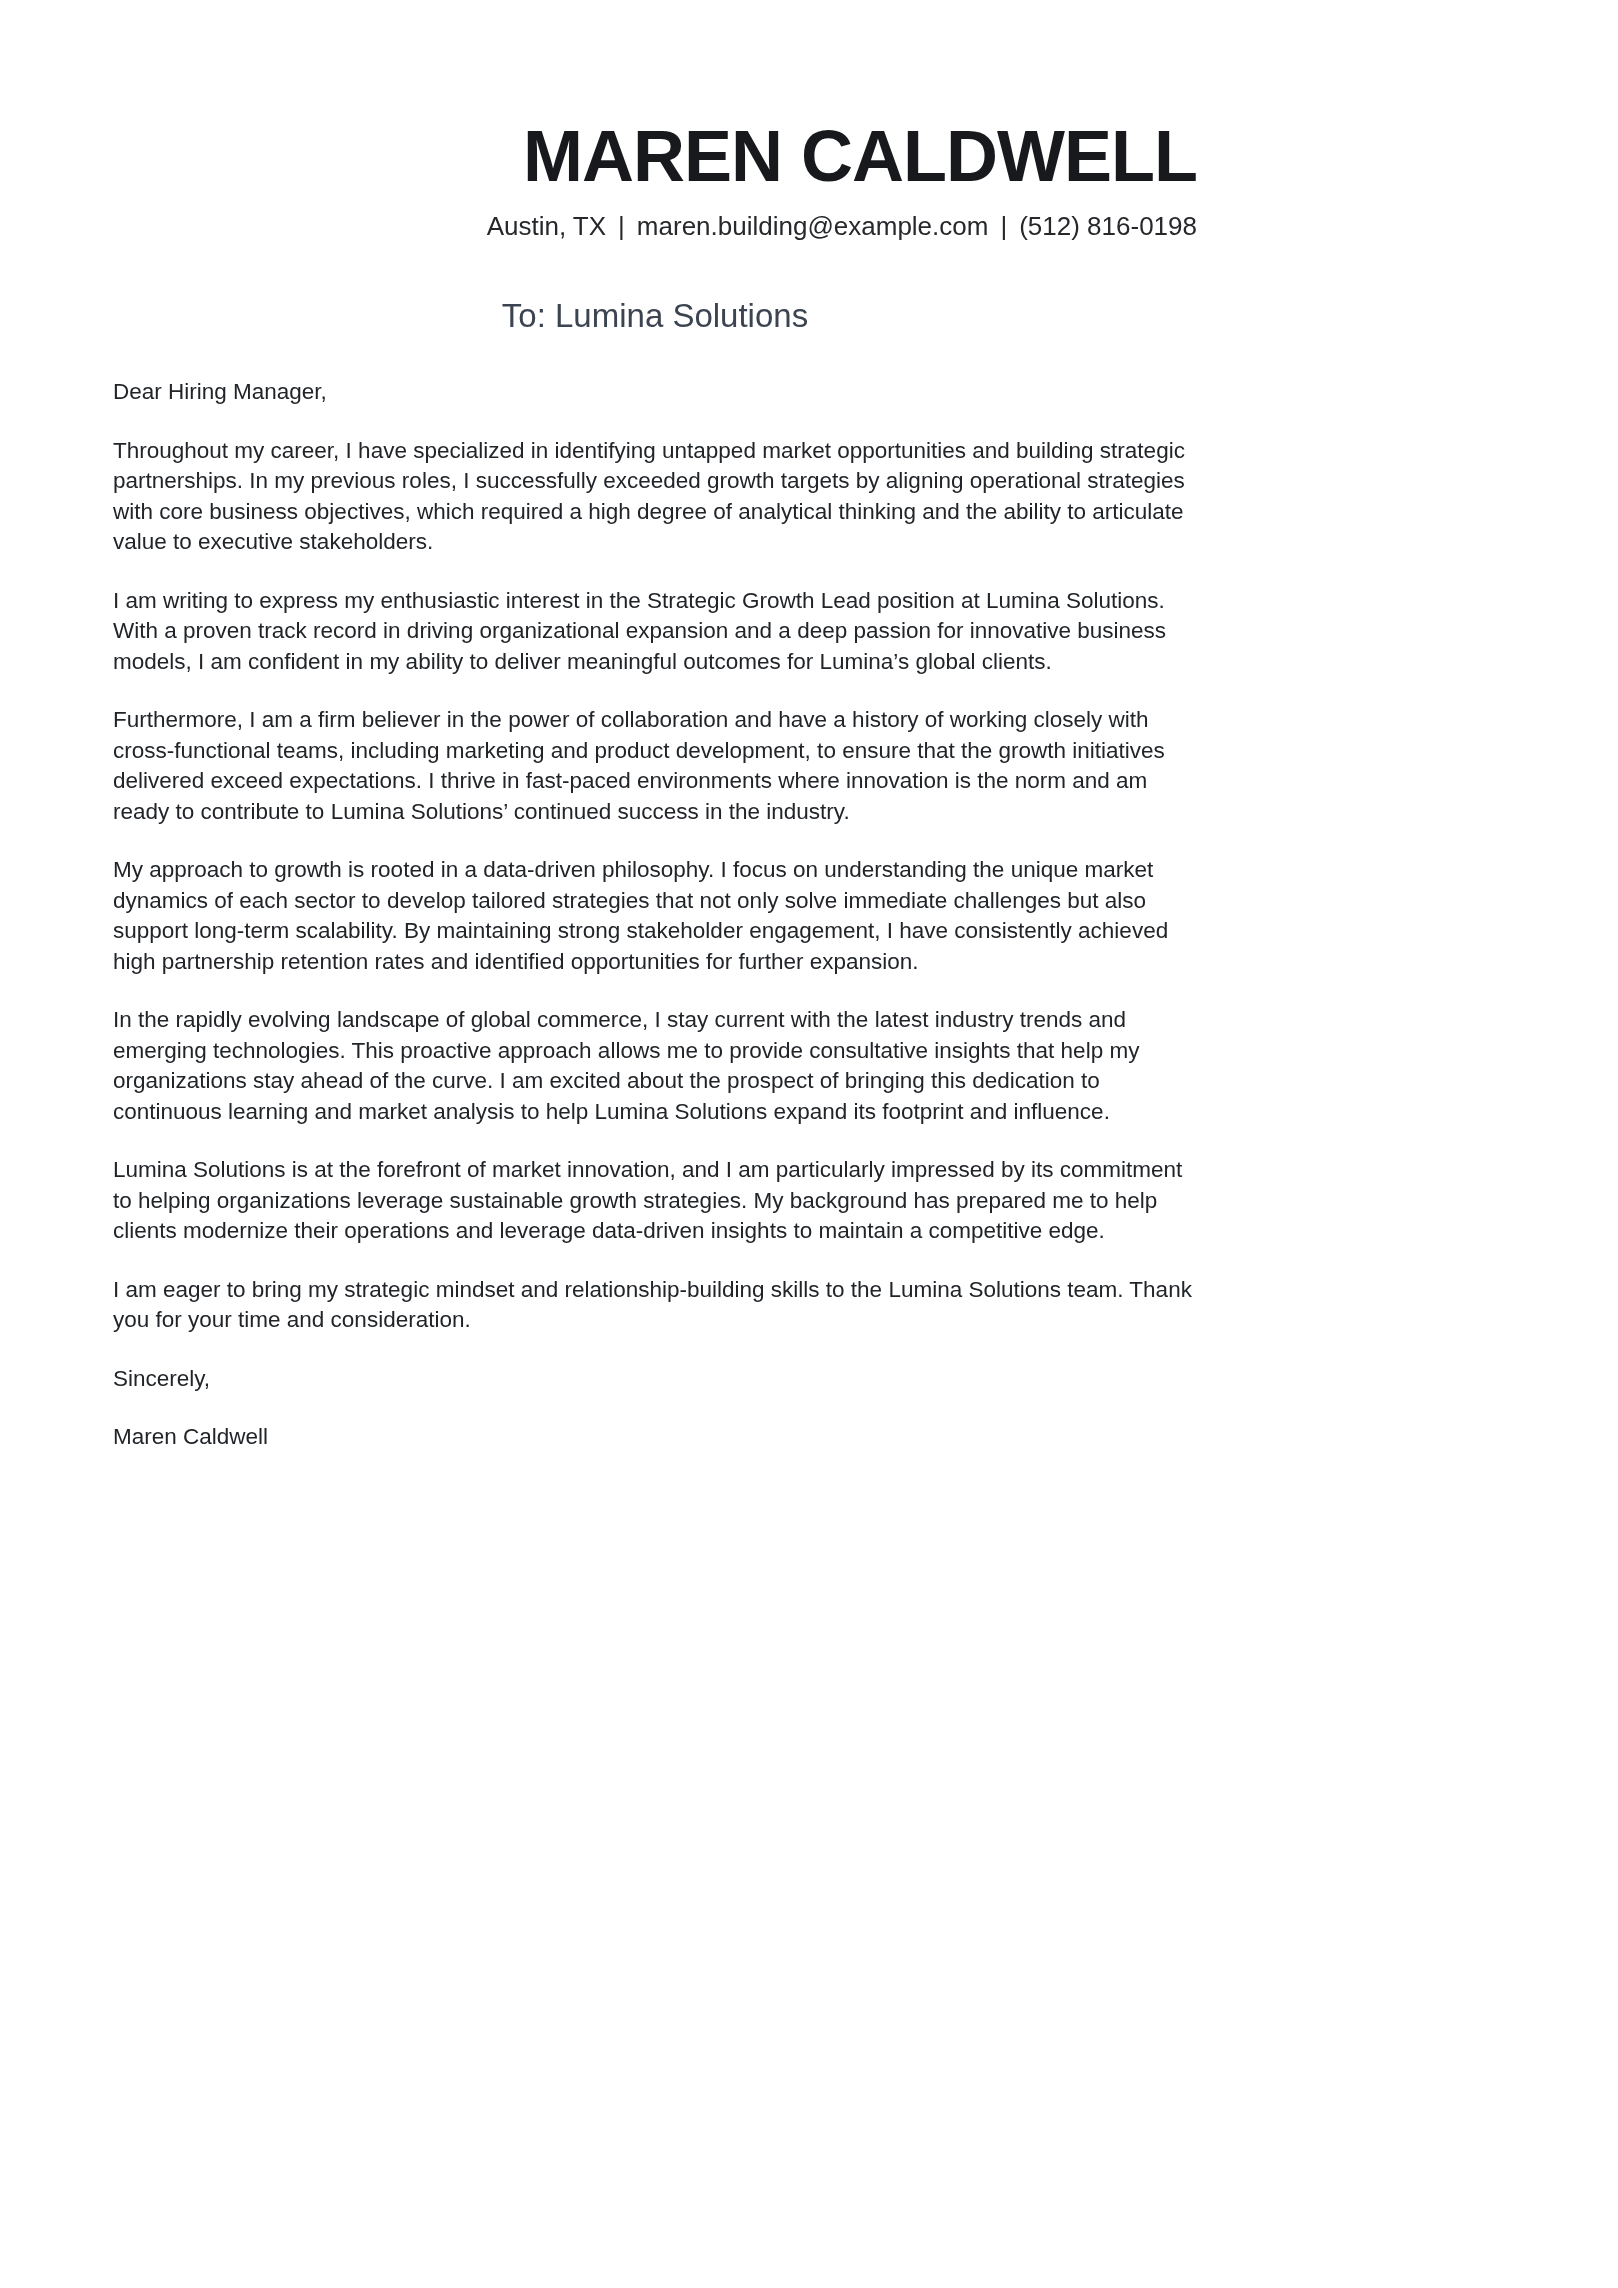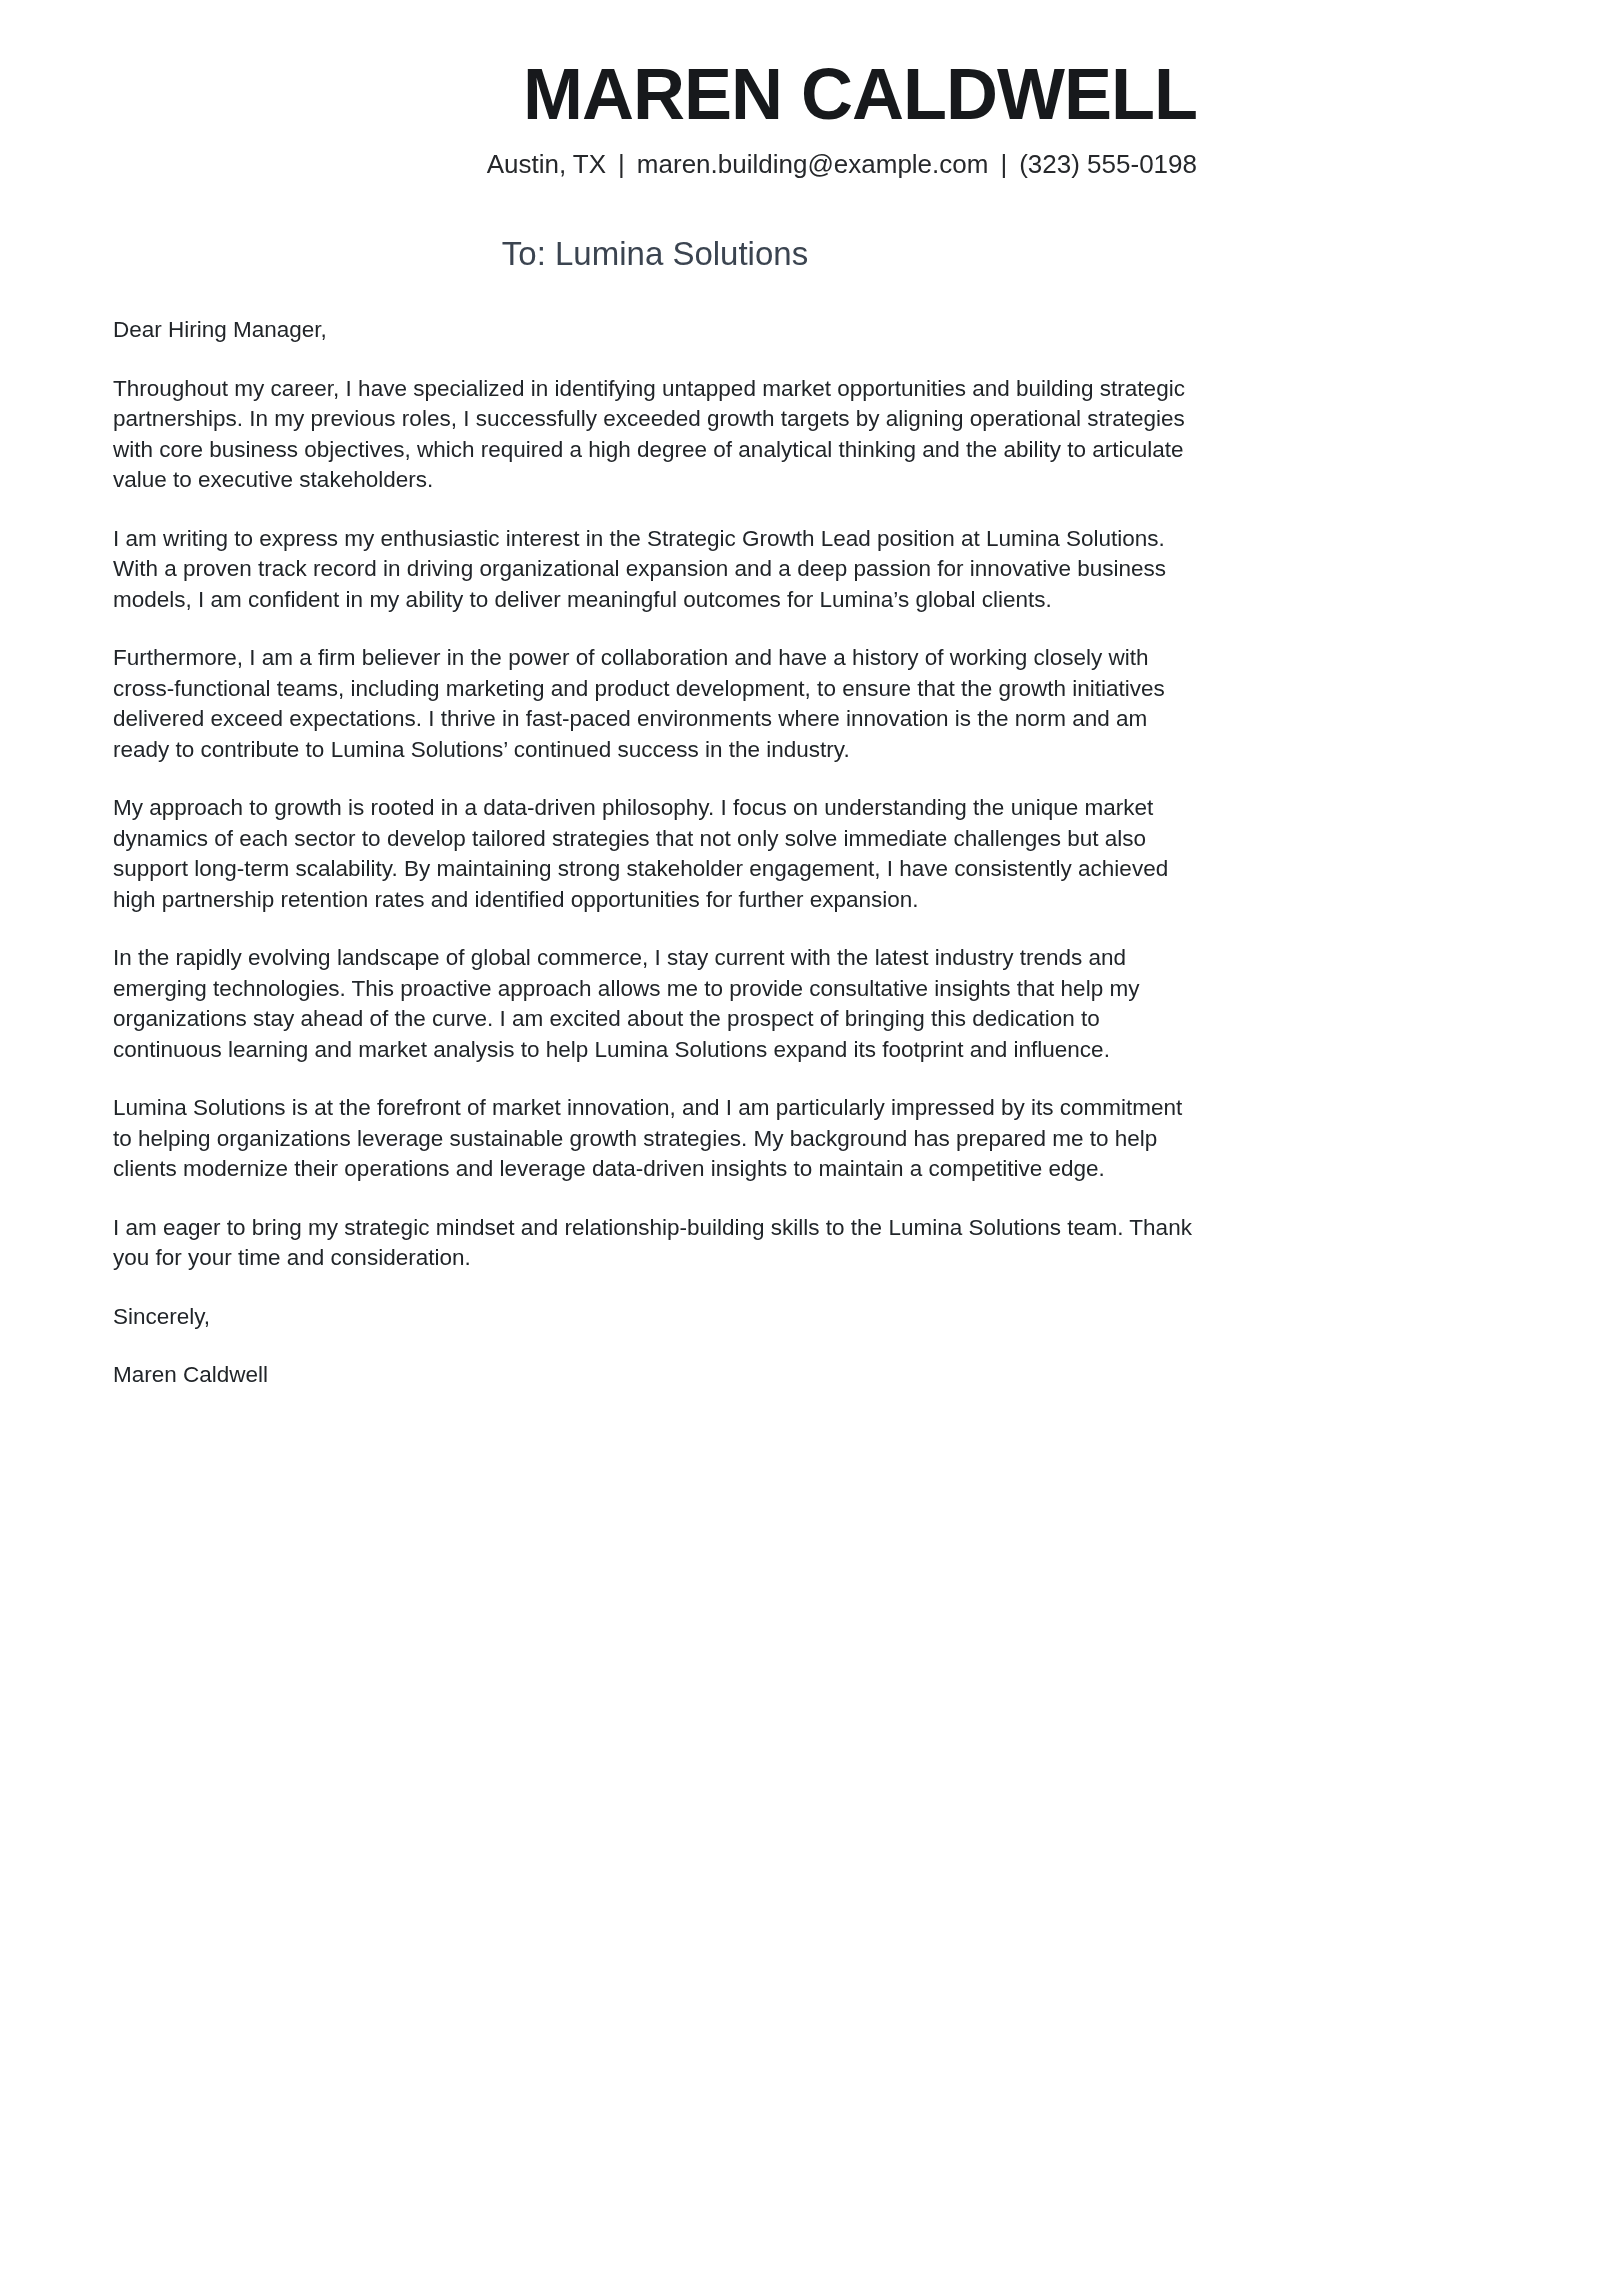--- a/index.html
+++ b/index.html
@@ -6,21 +6,21 @@
     margin: 0;
     padding: 0;
     background: #ffffff;
   }
   .page {
     position: relative;
     width: 1310px;
     height: 2288px;
     background: #ffffff;
     box-sizing: border-box;
-    padding: 56px 113px 0 113px;
+    padding: 118px 113px 0 113px;
     font-family: "Liberation Sans", "DejaVu Sans", sans-serif;
     color: #212529;
     overflow: hidden;
   }
   .header {
     text-align: right;
   }
   .name {
     font-size: 72px;
     line-height: 76px;
@@ -70,21 +70,21 @@
   }
 </style>
 </head>
 <body>
 
 <div class="page">
 
   <div class="header">
     <h1 class="name">MAREN CALDWELL</h1>
     <div class="contact">
-      <span>Austin, TX</span><span class="sep">|</span><span>maren.building@example.com</span><span class="sep">|</span><span>(323) 555-0198</span>
+      <span>Austin, TX</span><span class="sep">|</span><span>maren.building@example.com</span><span class="sep">|</span><span>(512) 816-0198</span>
     </div>
   </div>
 
   <div class="to-line">To: Lumina Solutions</div>
 
   <div class="letter-body">
     <p>Dear Hiring Manager,</p>
     <p>Throughout my career, I have specialized in identifying untapped market opportunities and building strategic partnerships. In my previous roles, I successfully exceeded growth targets by aligning operational strategies with core business objectives, which required a high degree of analytical thinking and the ability to articulate value to executive stakeholders.</p>
     <p>I am writing to express my enthusiastic interest in the Strategic Growth Lead position at Lumina Solutions. With a proven track record in driving organizational expansion and a deep passion for innovative business models, I am confident in my ability to deliver meaningful outcomes for Lumina’s global clients.</p>
     <p>Furthermore, I am a firm believer in the power of collaboration and have a history of working closely with cross-functional teams, including marketing and product development, to ensure that the growth initiatives delivered exceed expectations. I thrive in fast-paced environments where innovation is the norm and am ready to contribute to Lumina Solutions’ continued success in the industry.</p>

